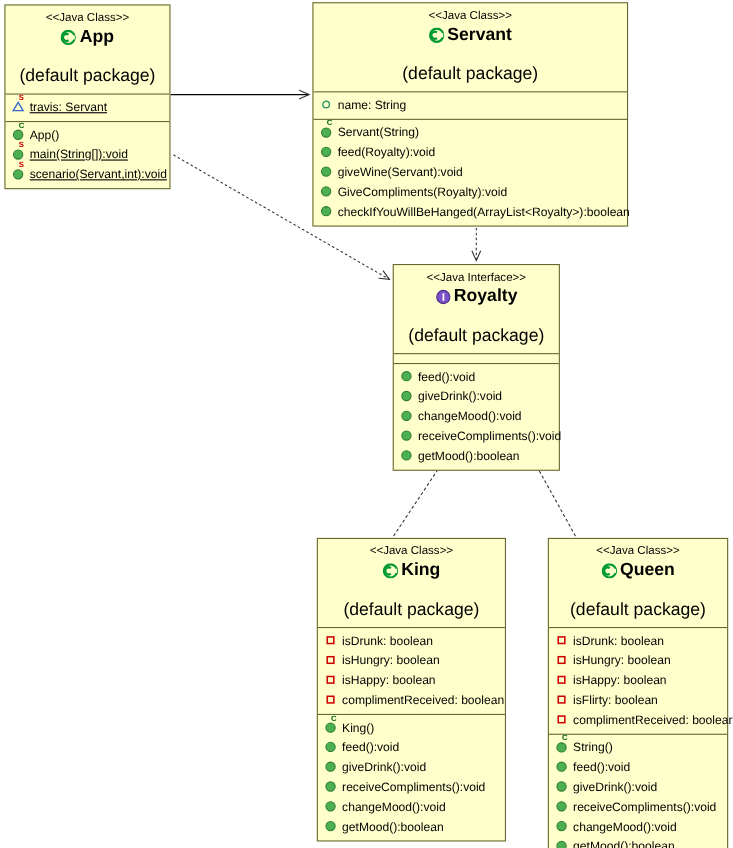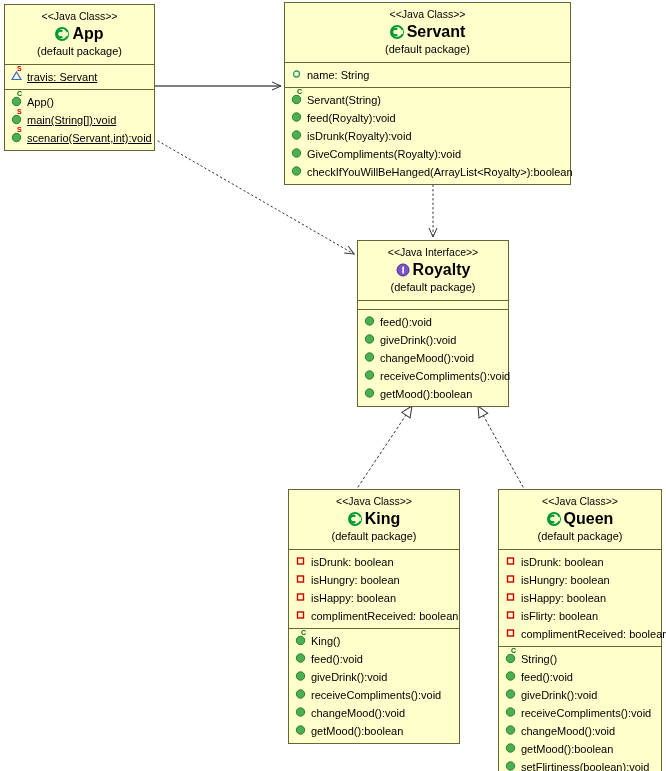--- a/index.html
+++ b/index.html
@@ -53,22 +53,22 @@
     margin-top: 1px;
     white-space: nowrap;
   }
   .type-name {
     font-weight: bold;
     font-size: 16px;
     vertical-align: middle;
   }
   .pkg {
     display: block;
-    font-size: 11px;
-    margin-top: 1px;
+    font-size: 16px;
+    margin-top: 16px;
   }
 
   .uml-section {
     padding: 3px 0 3px 0;
     border-bottom: 1px solid #666633;
   }
   .uml-section:last-child { border-bottom: none; }
   .uml-section.empty { padding: 2px 0; height: 4px; }
 
   .member {
@@ -248,21 +248,21 @@
           </svg>
         </span>
         <span class="mlabel">feed(Royalty):void</span>
       </div>
       <div class="member">
         <span class="icon-wrap">
           <svg width="13" height="13" viewBox="0 0 13 13">
             <circle cx="6.5" cy="7" r="4.2" fill="#4caf50" stroke="#2e7d32" stroke-width="1"></circle>
           </svg>
         </span>
-        <span class="mlabel">isDrunk(Royalty):void</span>
+        <span class="mlabel">giveWine(Servant):void</span>
       </div>
       <div class="member">
         <span class="icon-wrap">
           <svg width="13" height="13" viewBox="0 0 13 13">
             <circle cx="6.5" cy="7" r="4.2" fill="#4caf50" stroke="#2e7d32" stroke-width="1"></circle>
           </svg>
         </span>
         <span class="mlabel">GiveCompliments(Royalty):void</span>
       </div>
       <div class="member">

